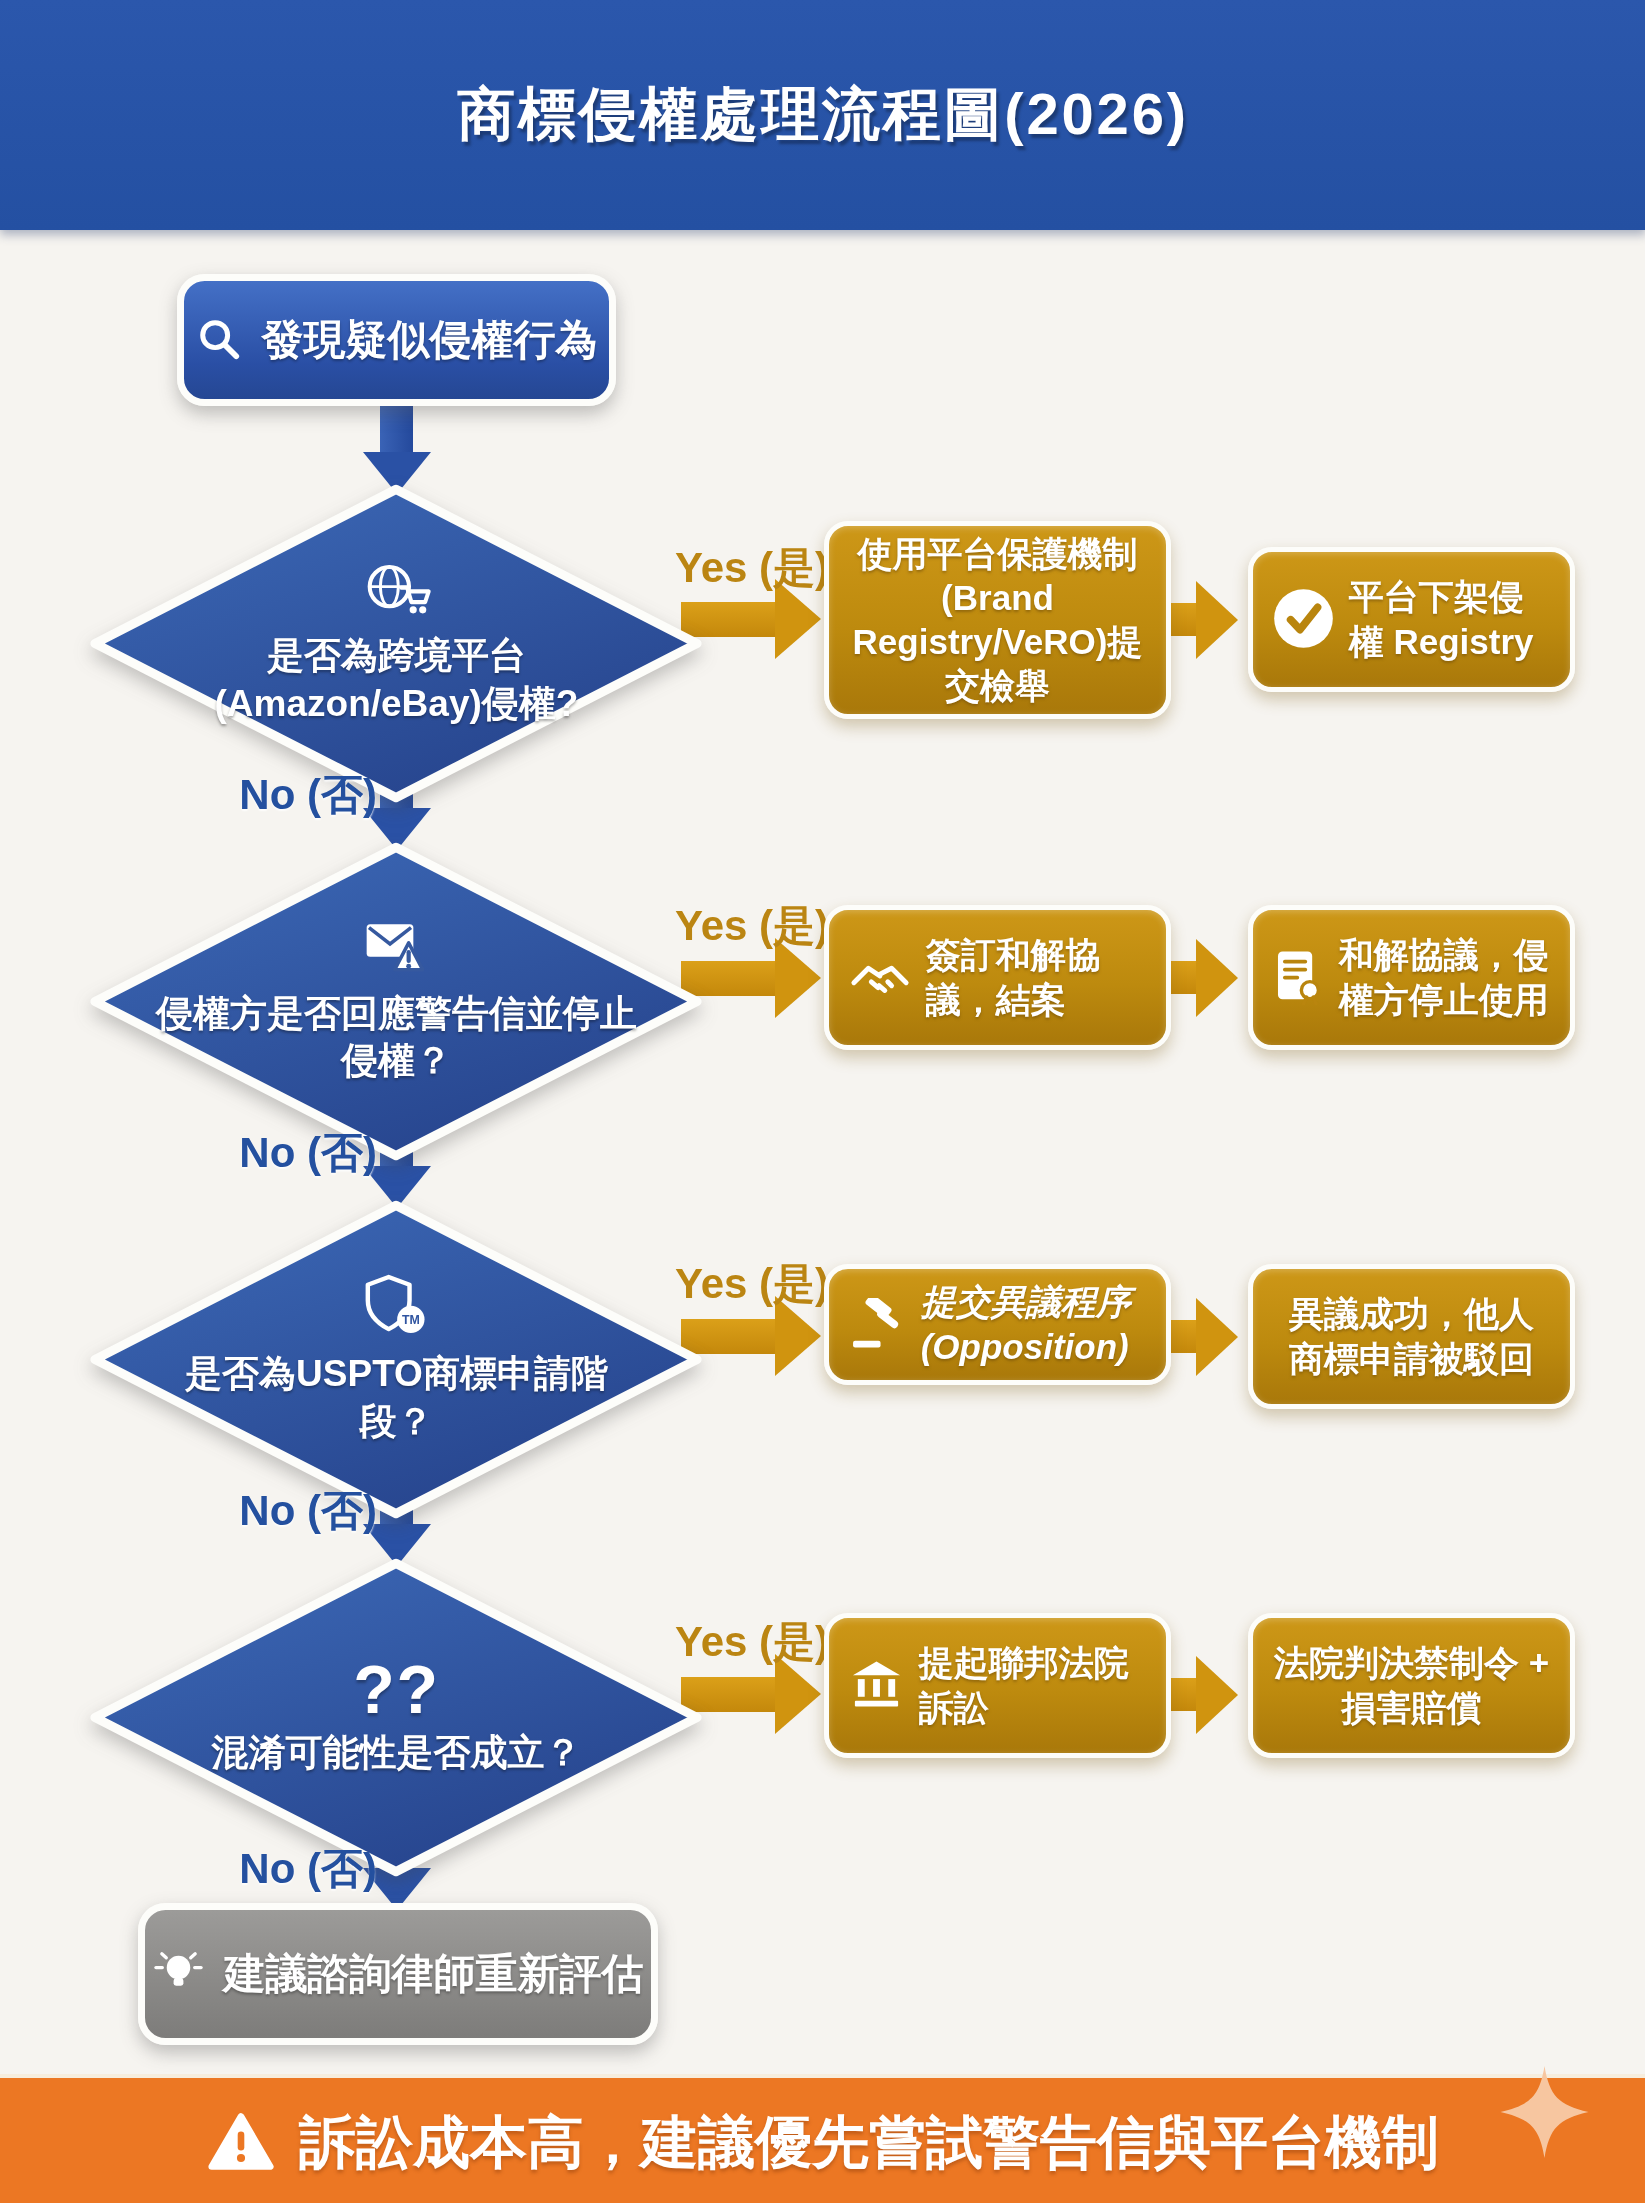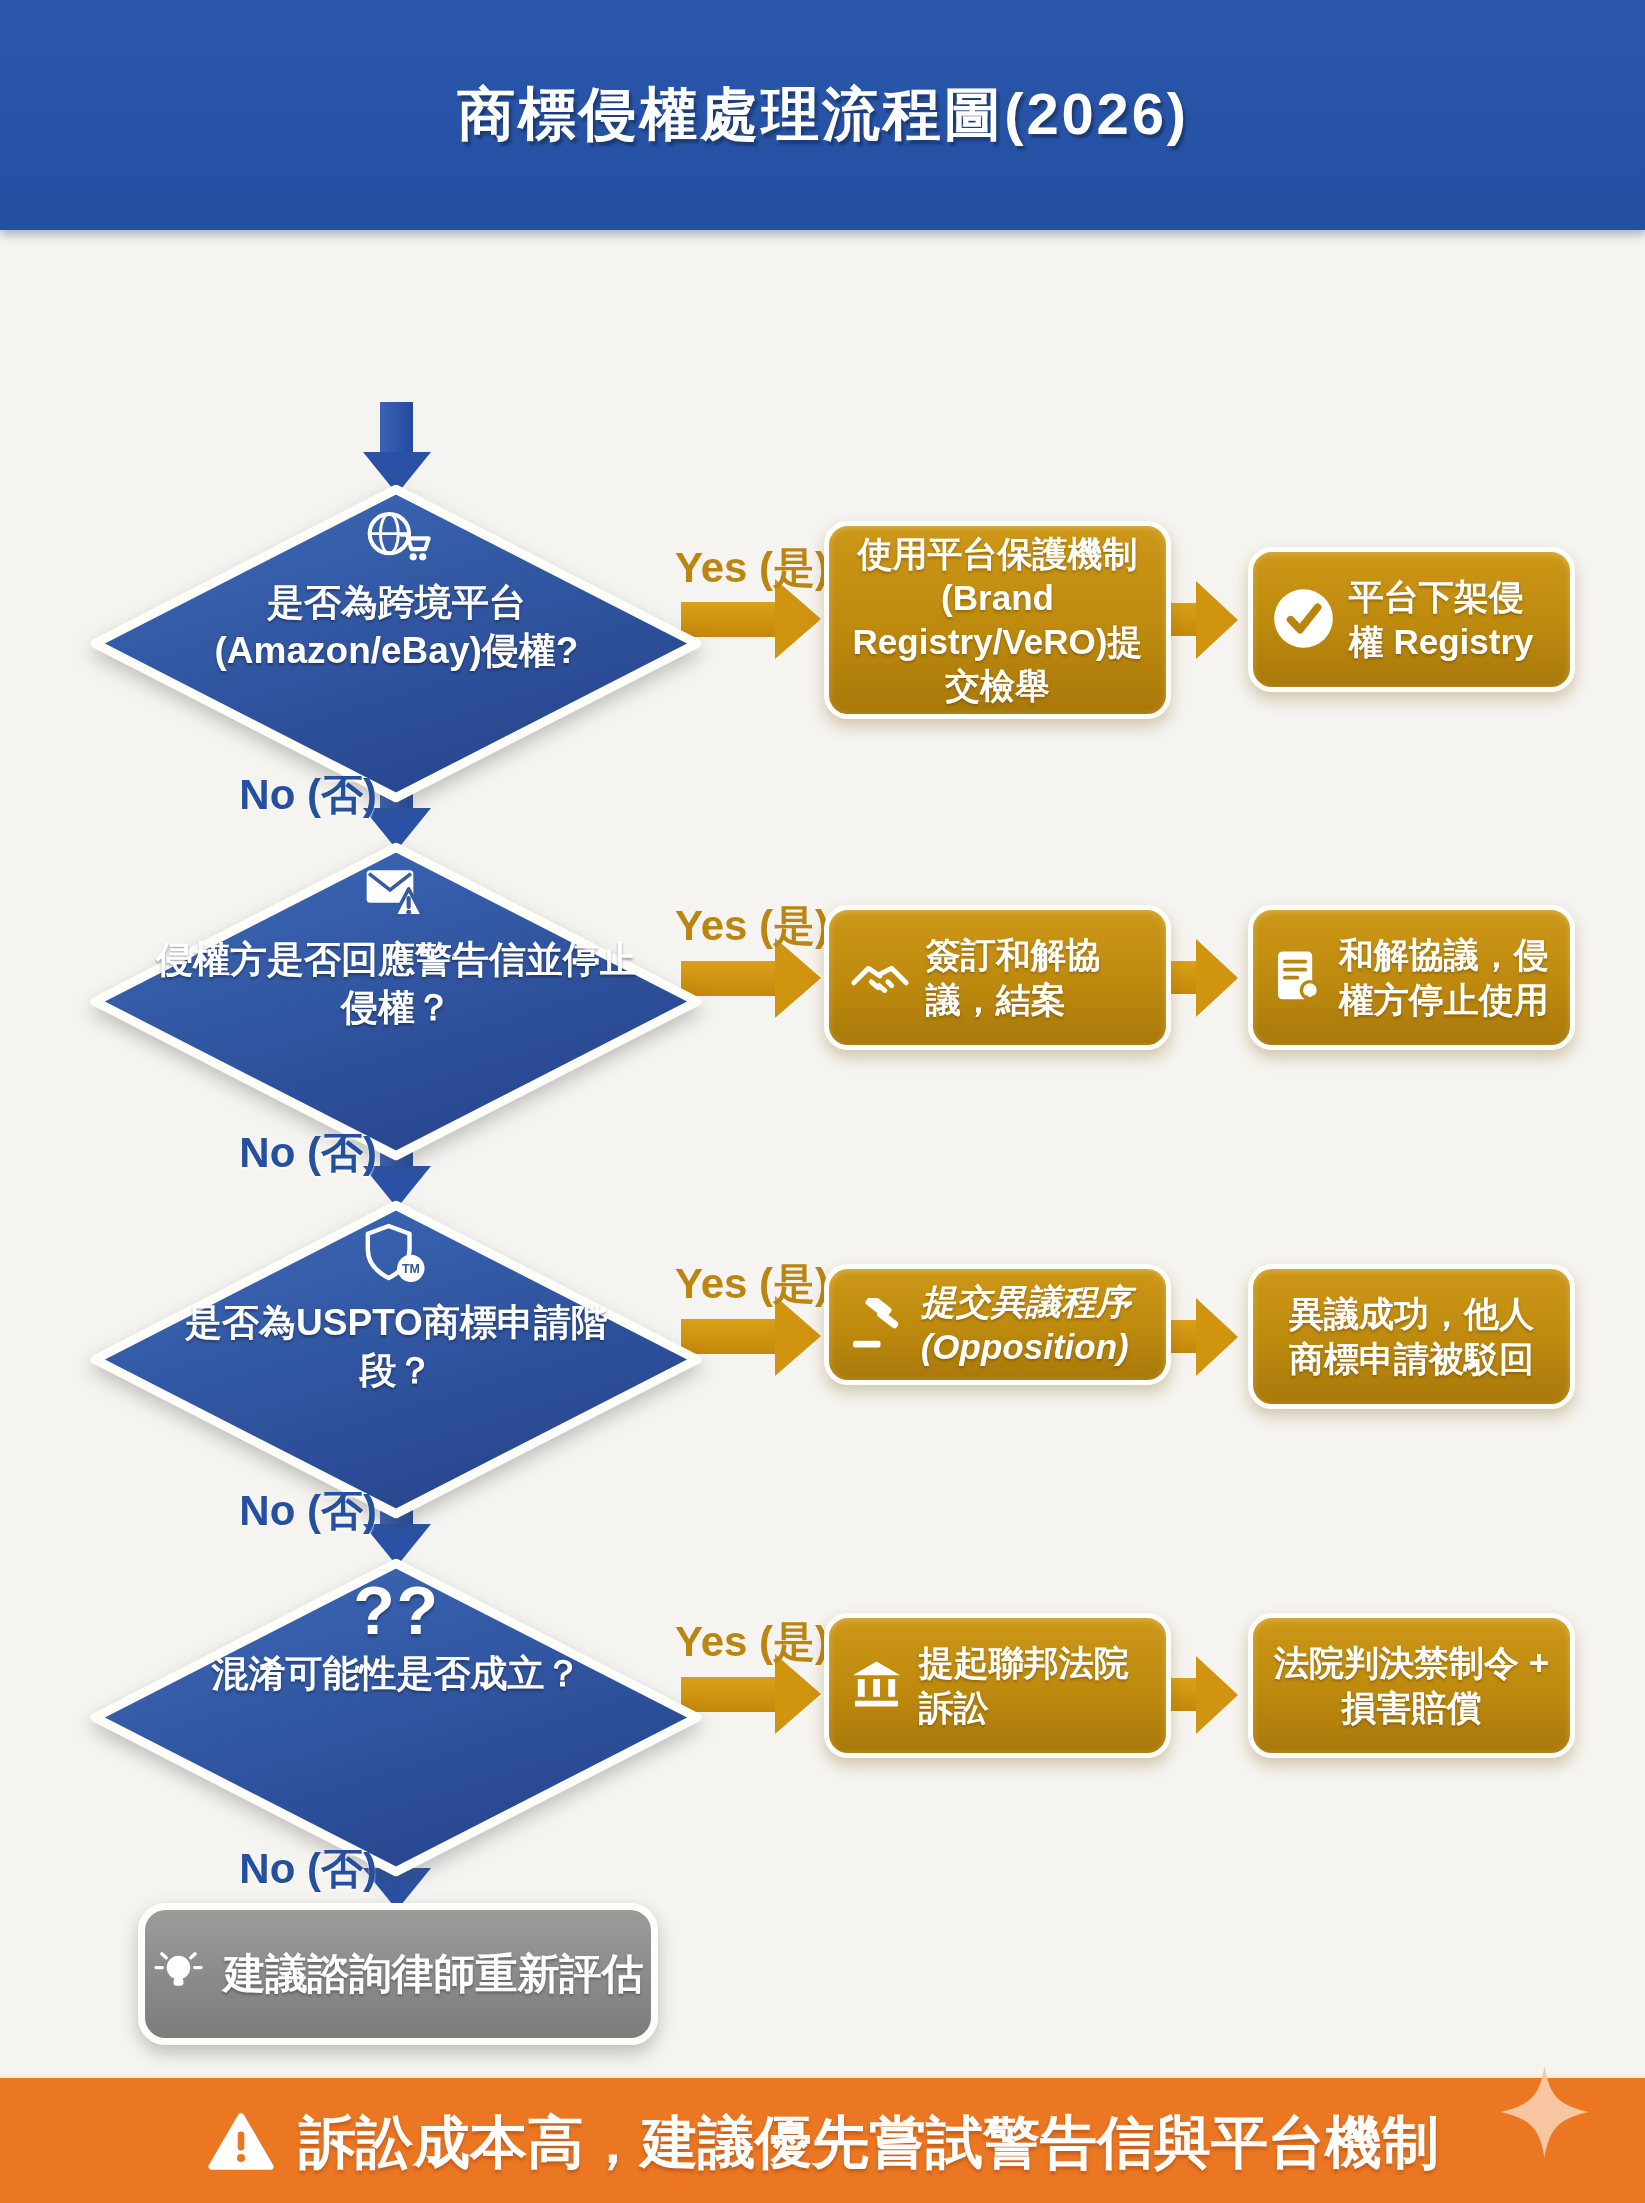--- a/index.html
+++ b/index.html
@@ -17,21 +17,21 @@
   .sparkle{position:absolute;left:1493px;top:2066px;}
   
   .pill{position:absolute;box-sizing:border-box;border:7.3px solid #fdfdfa;border-radius:27.5px;
         display:flex;align-items:center;justify-content:center;gap:20px;
         box-shadow:0 7.3px 16.5px rgba(90,90,90,.35);}
   .pill-blue{background:linear-gradient(180deg,#4470c6 0%,#2a4fa5 70%,#254793 100%);}
   .pill-gray{background:linear-gradient(180deg,#9c9b99 0%,#7d7c7a 100%);}
   .pill-label{color:#fff;font-size:42px;font-weight:bold;text-shadow:0 1.8px 2.8px rgba(0,0,0,.3);}
   .diamond-svg{position:absolute;filter:drop-shadow(0 8.3px 9.2px rgba(70,70,70,.30));}
   .diamond-content{position:absolute;display:flex;flex-direction:column;align-items:center;
-                   gap:9.2px;text-align:center;}
+                   justify-content:center;gap:9.2px;text-align:center;}
   .diamond-question{color:#fff;font-size:37px;font-weight:bold;line-height:1.28;width:496px;
                     text-shadow:0 1.8px 2.8px rgba(0,0,0,.35);}
   .qmarks{color:#fff;font-size:68px;font-weight:bold;line-height:.9;letter-spacing:1.8px;
           text-shadow:0 2.8px 2.8px rgba(0,0,0,.3);}
   .bbox{position:absolute;box-sizing:border-box;border:5.5px solid #fdfdfa;border-radius:24px;
         background:linear-gradient(180deg,#cd9717 0%,#bd8a0e 55%,#a9780a 100%);
         box-shadow:inset 0 1.8px 7.3px rgba(255,255,255,.25),0 7.3px 14.7px rgba(125,95,25,.30);
         display:flex;align-items:center;justify-content:center;gap:14.7px;padding:9.2px 20px;margin-left:16px;}
   .bbox-text{color:#fff;font-size:35px;font-weight:bold;line-height:1.26;
              text-shadow:0 1.8px 2.8px rgba(110,75,10,.55);}
@@ -88,20 +88,29 @@
   <div class="hshaft" style="left:681px;top:1319px;width:96px;"></div>
   <div class="hhead" style="left:775px;top:1296px;"></div>
   <div class="hshaft-sm" style="left:1153px;top:1320px;width:44px;"></div>
   <div class="hhead-sm" style="left:1196px;top:1298px;"></div>
 
   <div class="hshaft" style="left:681px;top:1677px;width:96px;"></div>
   <div class="hhead" style="left:775px;top:1654px;"></div>
   <div class="hshaft-sm" style="left:1153px;top:1678px;width:44px;"></div>
   <div class="hhead-sm" style="left:1196px;top:1656px;"></div>
 
+  <div class="pill pill-blue" style="left:177px;top:274px;width:439px;height:132px;">
+    <span>
+      <svg width="46" height="46" viewBox="0 0 24 24">
+        <circle cx="10" cy="10" r="6.5" fill="none" stroke="#fff" stroke-width="2.6"></circle>
+        <line x1="15" y1="15" x2="21" y2="21" stroke="#fff" stroke-width="3" stroke-linecap="round"></line>
+      </svg>
+    </span>
+    <span class="pill-label">發現疑似侵權行為</span>
+  </div>
 
   <svg class="diamond-svg" style="left:84px;top:478px;" width="624" height="331" viewBox="0 0 680 360">
     <defs>
         <linearGradient id="dg1" x1="0" y1="0" x2="0.6" y2="1">
       <stop offset="0" stop-color="#3d6ab8"></stop>
           <stop offset="1" stop-color="#27458e"></stop>
         </linearGradient>
       </defs>
     <polygon points="340,12 668,180 340,348 12,180" fill="url(#dg1)" stroke="#fdfdfa" stroke-width="10" stroke-linejoin="round"></polygon>
   </svg>

